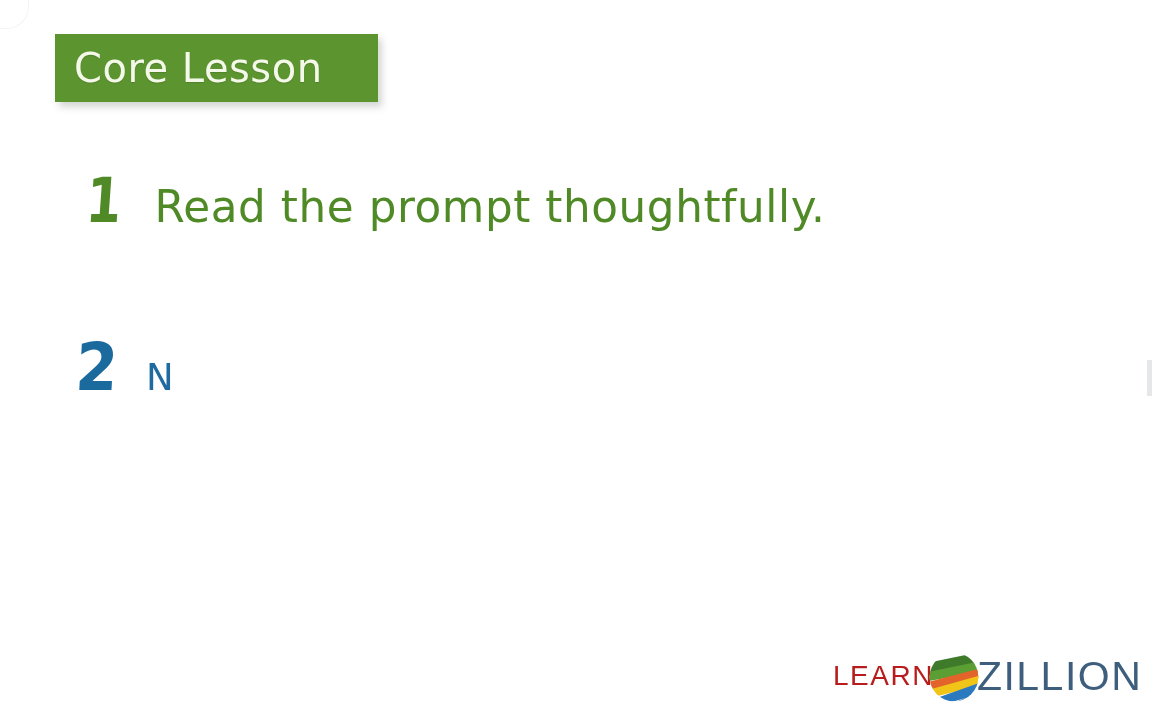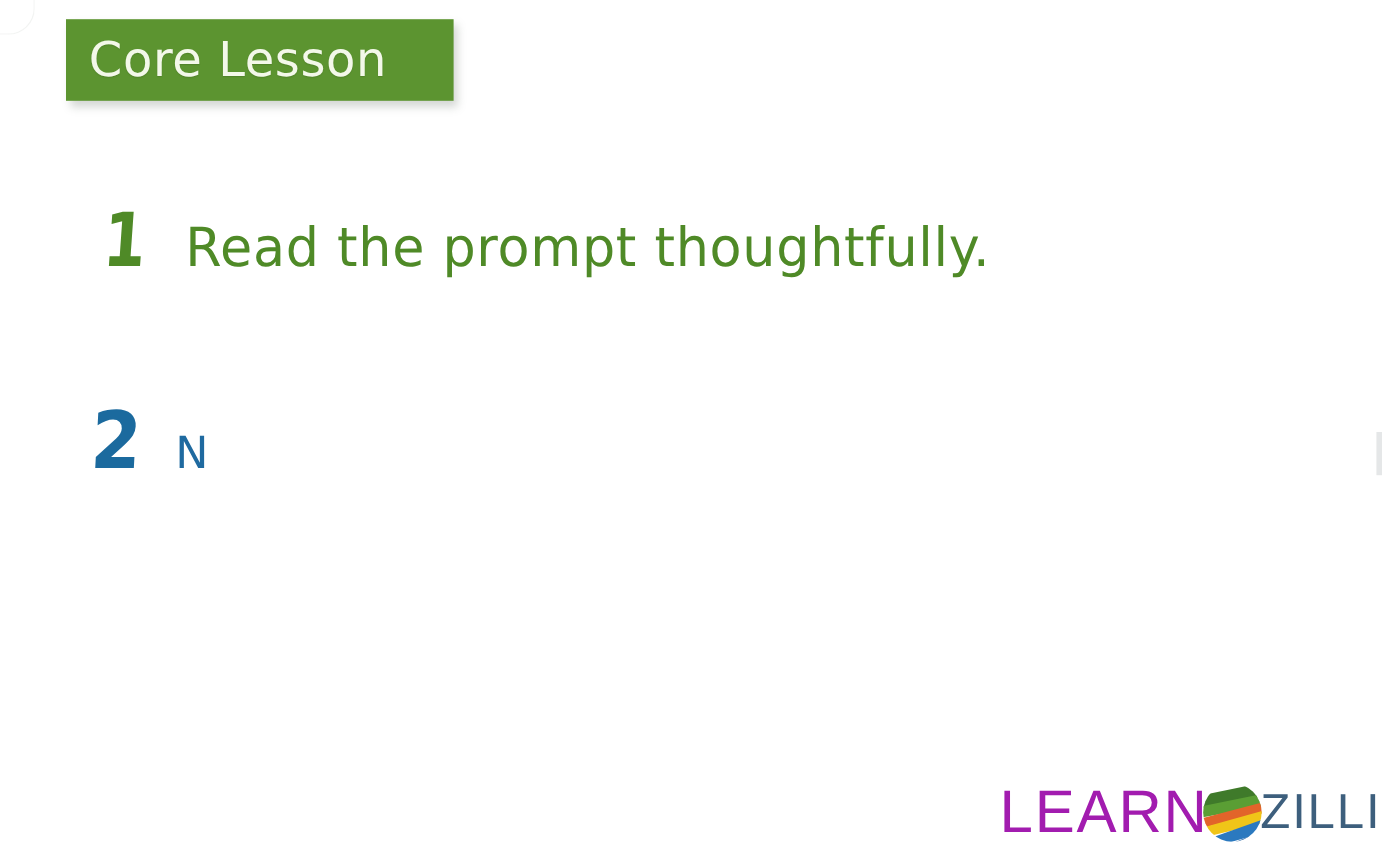--- a/index.html
+++ b/index.html
@@ -41,21 +41,21 @@
     width: 5px;
     height: 36px;
     background: #cfd4d6;
     opacity: 0.55;
   }
 
   
   .banner {
     position: absolute;
     left: 55px;
-    top: 16px;
+    top: 34px;
     width: 323px;
     height: 68px;
     background: #5c9430;
     box-shadow: 4px 5px 7px rgba(120,130,120,0.32);
     display: flex;
     align-items: center;
   }
   .banner-label {
     color: #f3f8e9;
     font-family: "DejaVu Sans", sans-serif;
@@ -122,22 +122,22 @@
   .logo {
     position: absolute;
     left: 833px;
     top: 648px;
     display: flex;
     align-items: center;
     height: 56px;
   }
   .logo-learn {
     font-family: "Liberation Sans", sans-serif;
-    font-size: 50px;
-    color: #a21caf;
+    font-size: 28px;
+    color: #b91c1c;
     letter-spacing: 1.5px;
     line-height: 1;
   }
   .logo-globe {
     width: 58px;
     height: 58px;
     margin-left: -9px;
     margin-right: -6px;
     position: relative;
     top: 1px;

